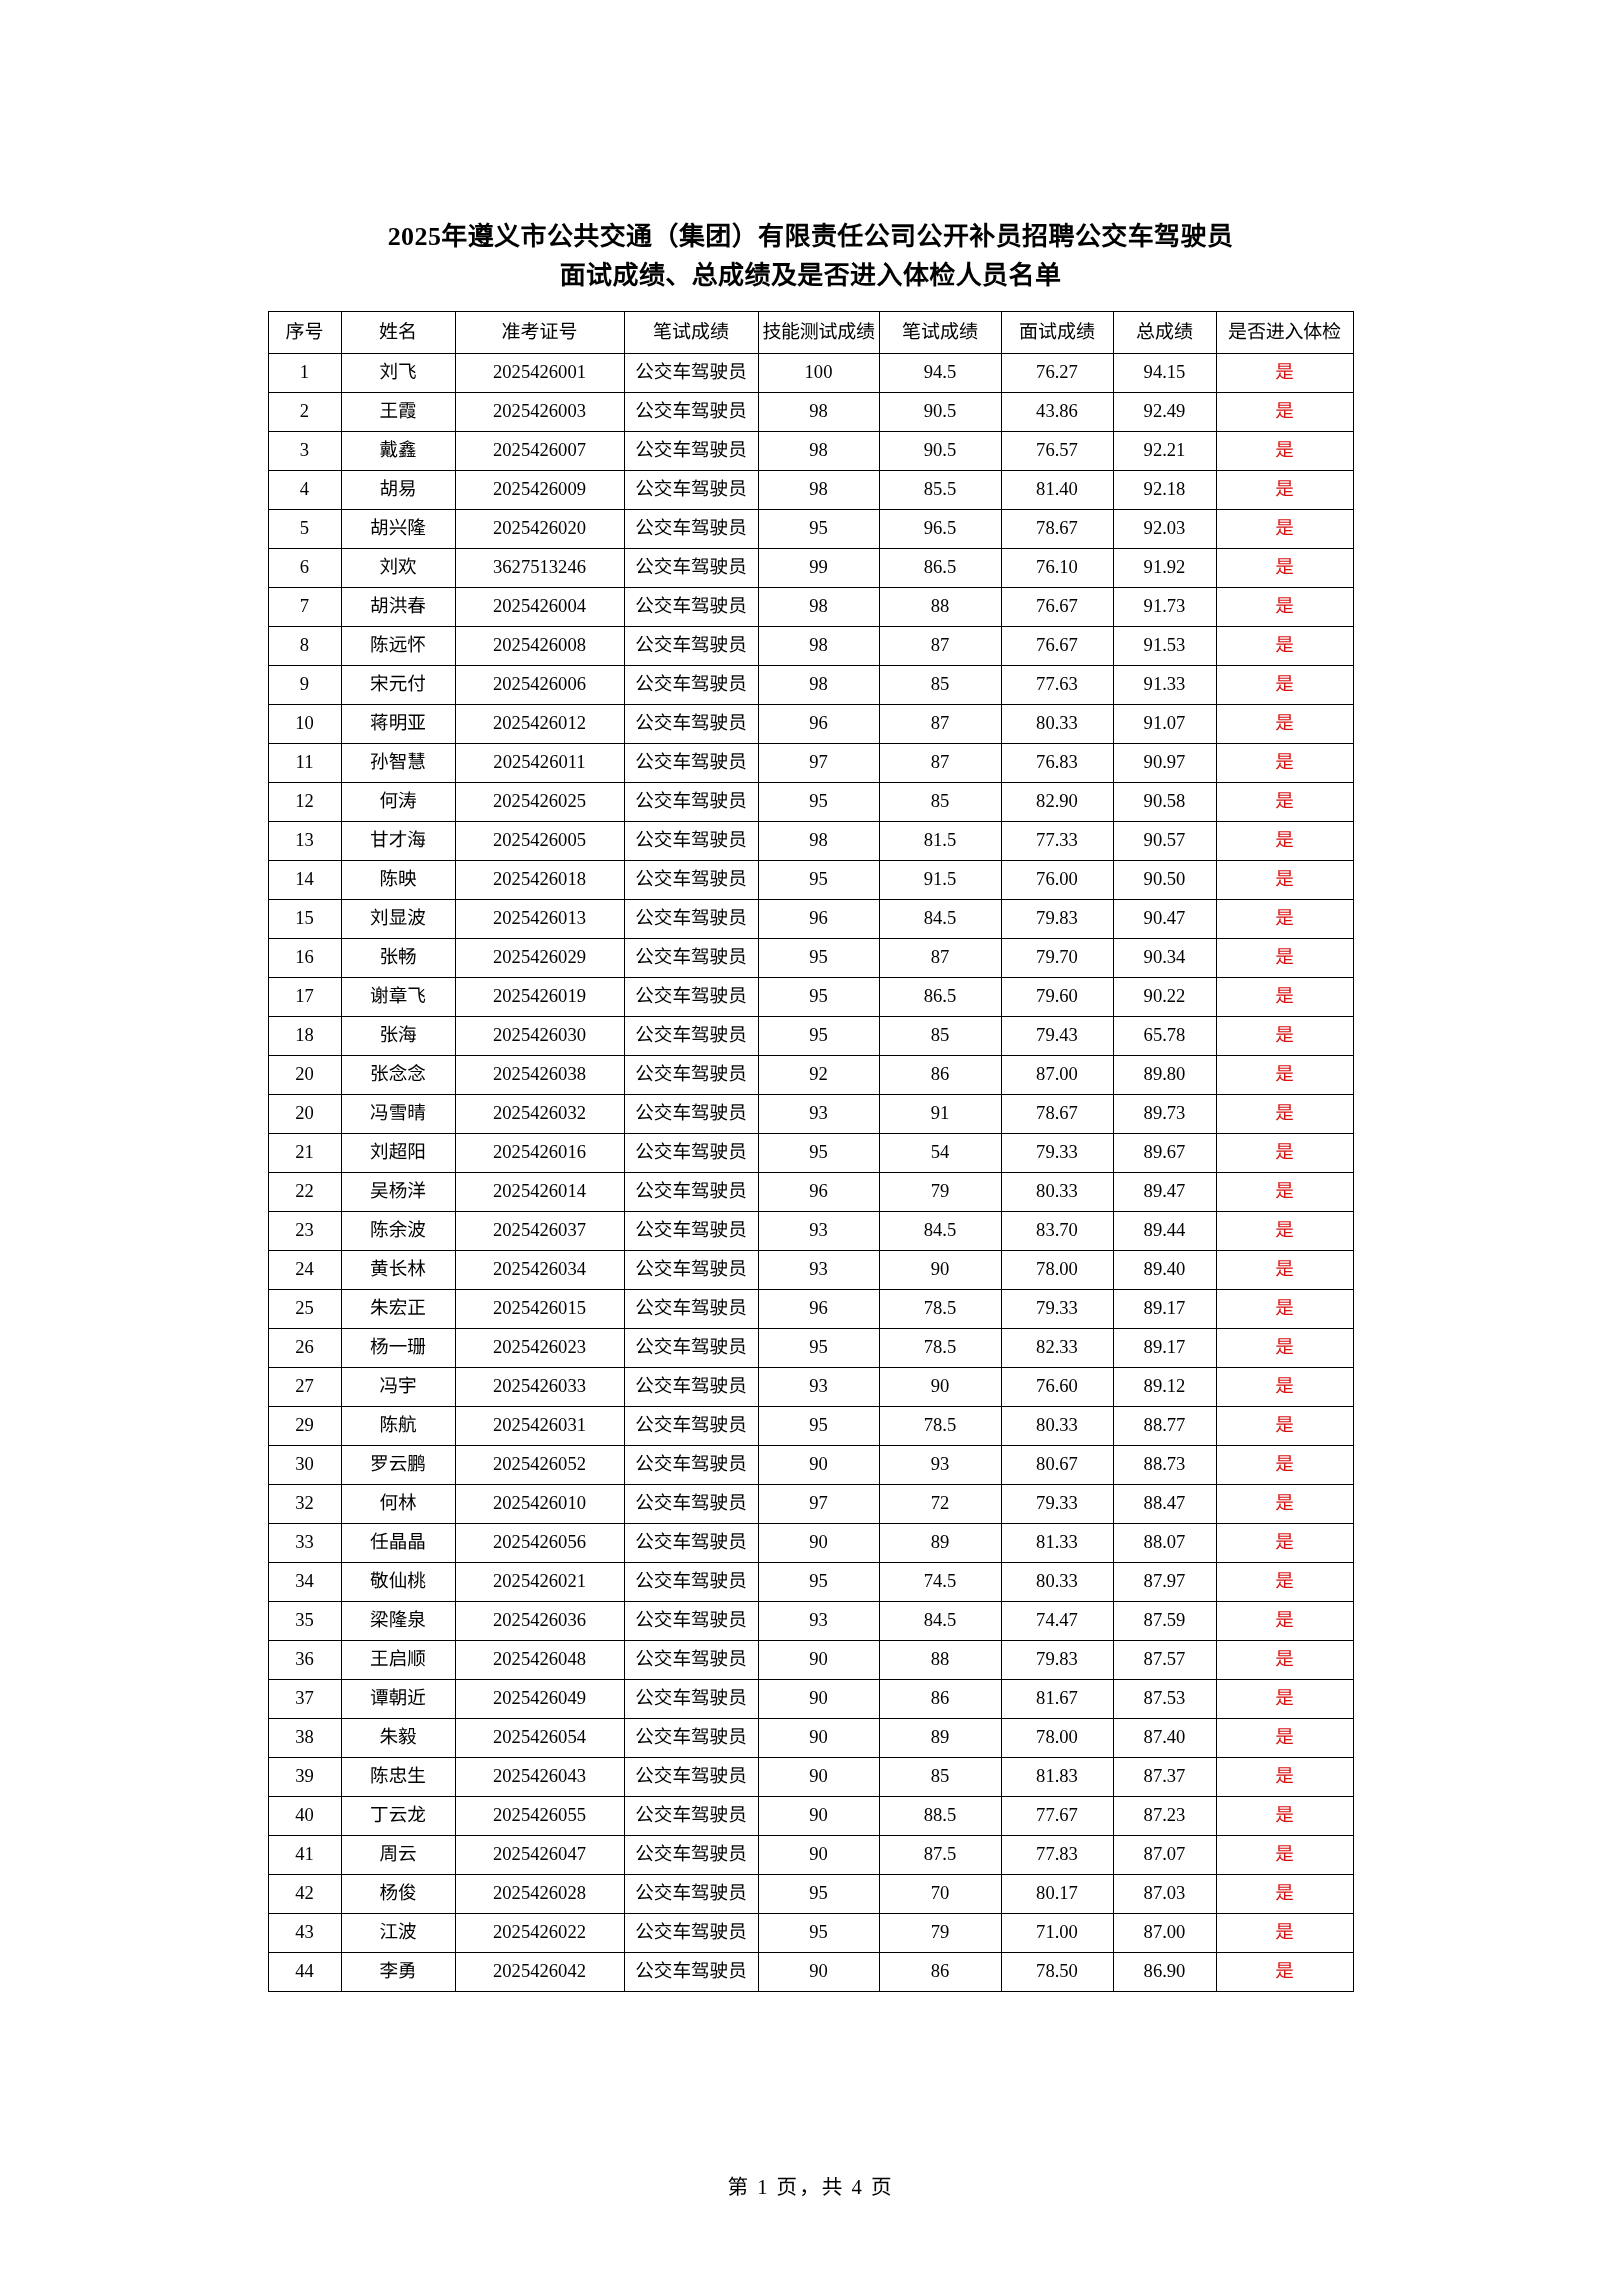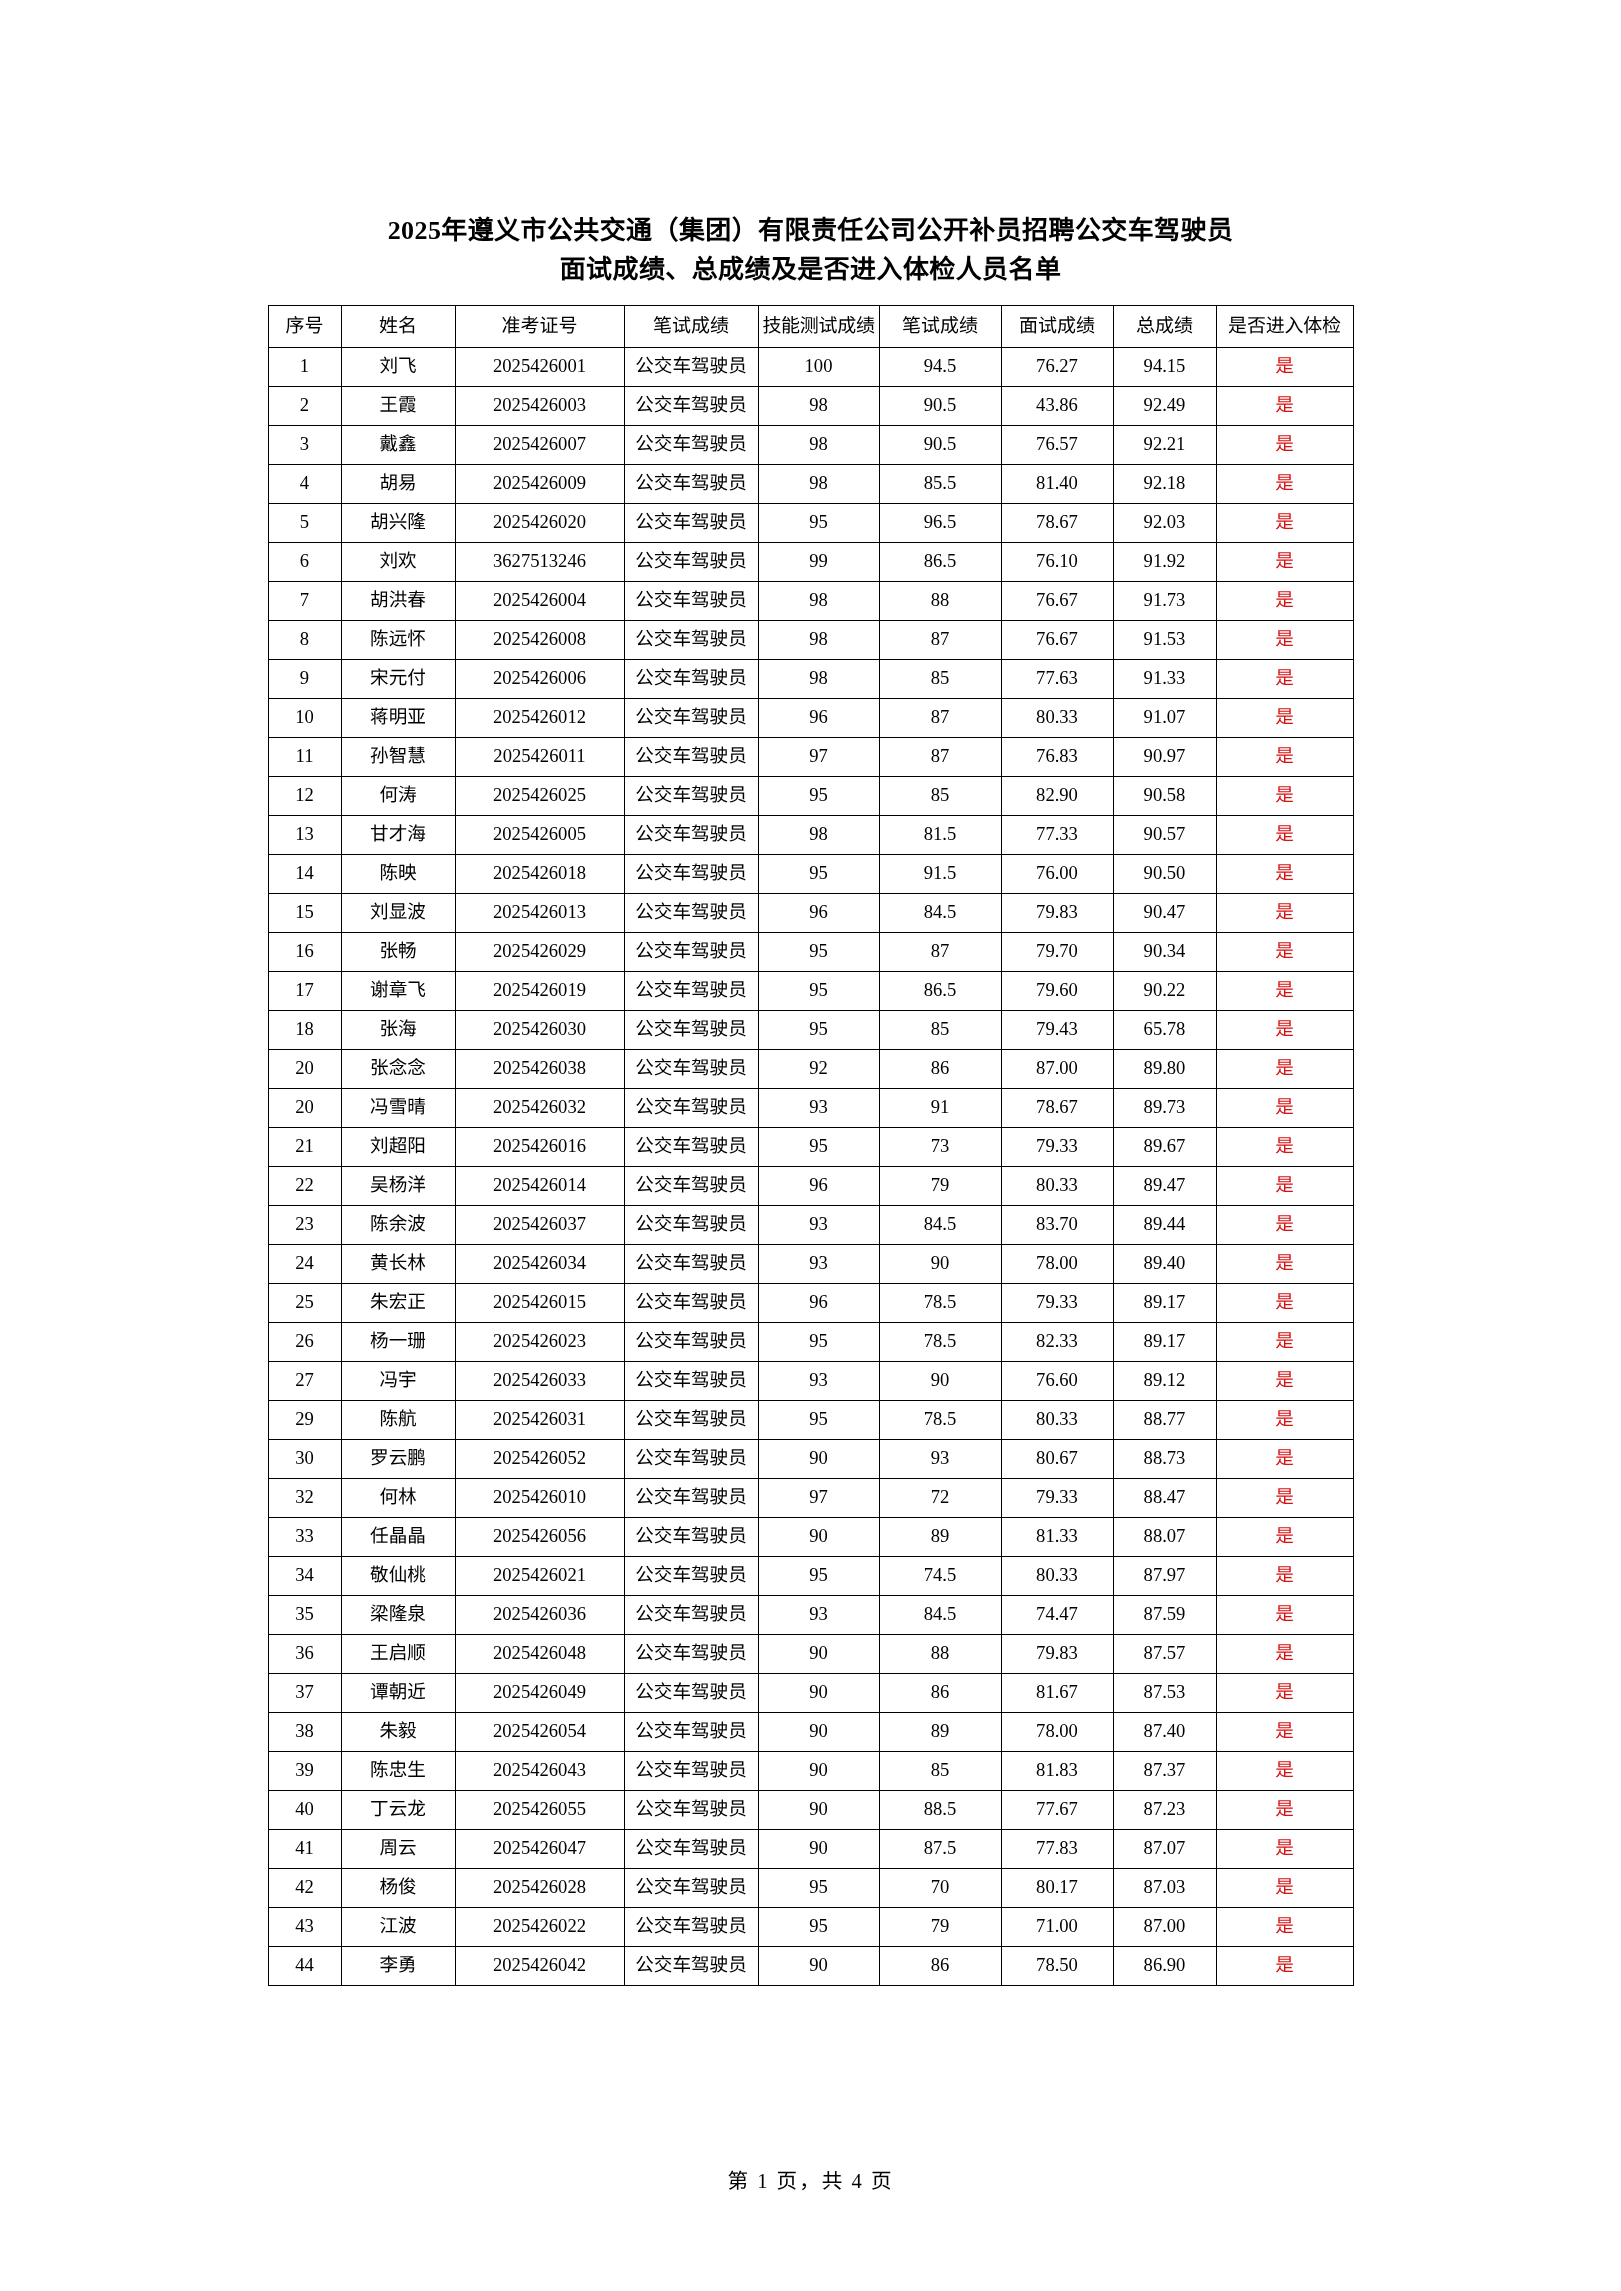--- a/index.html
+++ b/index.html
@@ -21,20 +21,21 @@
     height: 2292px;
     box-sizing: border-box;
     padding: 0;
     position: relative;
   }
 
   
   .title-block {
     text-align: center;
     padding-top: 211px;
+    margin-top: 6px;
   }
   .title-line {
     font-family: "Liberation Serif", "DejaVu Serif", serif;
     font-size: 26px;
     font-weight: 600;
     letter-spacing: 0.4px;
     line-height: 39px;
     color: #000;
     white-space: nowrap;
   }
@@ -357,21 +358,21 @@
             <td class="num">78.67</td>
             <td class="num">89.73</td>
             <td class="cjk pass-yes" style="color: rgb(216, 17, 17);">是</td>
           </tr>
           <tr>
             <td class="num">21</td>
             <td class="cjk">刘超阳</td>
             <td class="num">2025426016</td>
             <td class="cjk">公交车驾驶员</td>
             <td class="num">95</td>
-            <td class="num">73</td>
+            <td class="num">54</td>
             <td class="num">79.33</td>
             <td class="num">89.67</td>
             <td class="cjk pass-yes" style="color: rgb(216, 17, 17);">是</td>
           </tr>
           <tr>
             <td class="num">22</td>
             <td class="cjk">吴杨洋</td>
             <td class="num">2025426014</td>
             <td class="cjk">公交车驾驶员</td>
             <td class="num">96</td>

